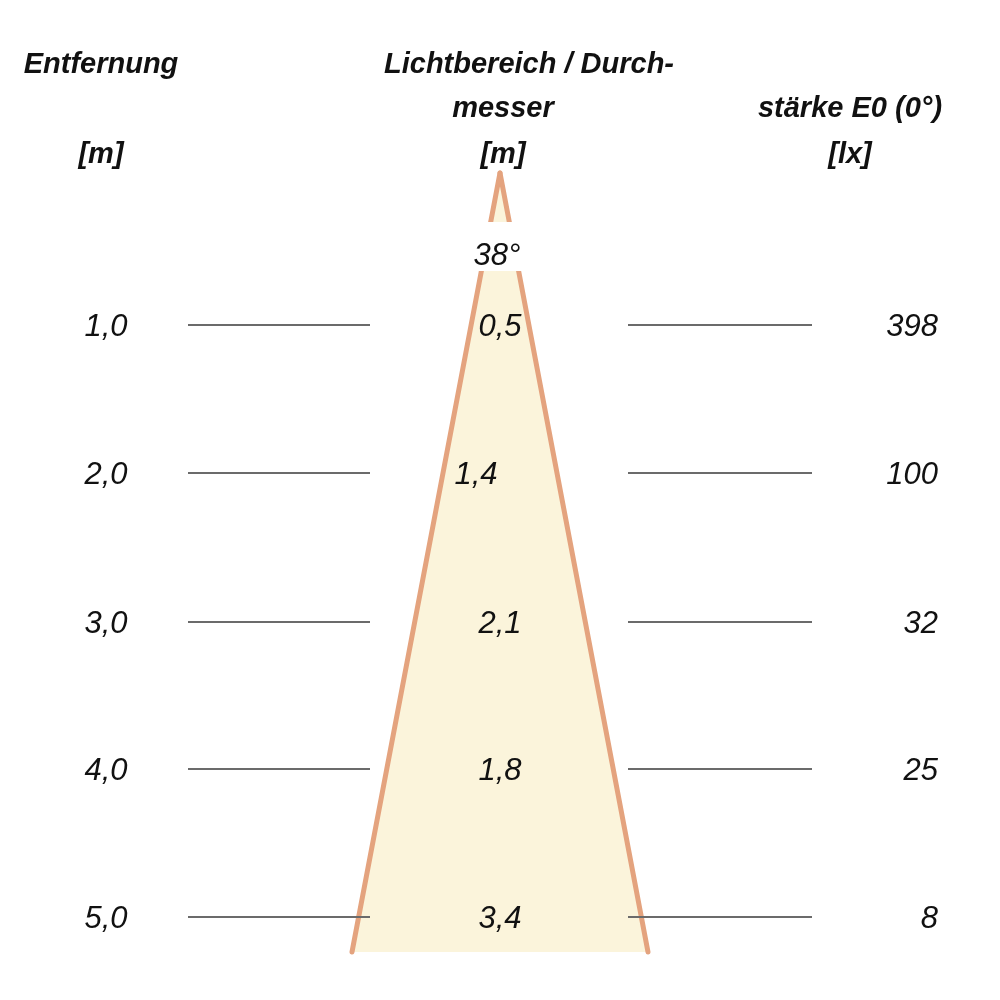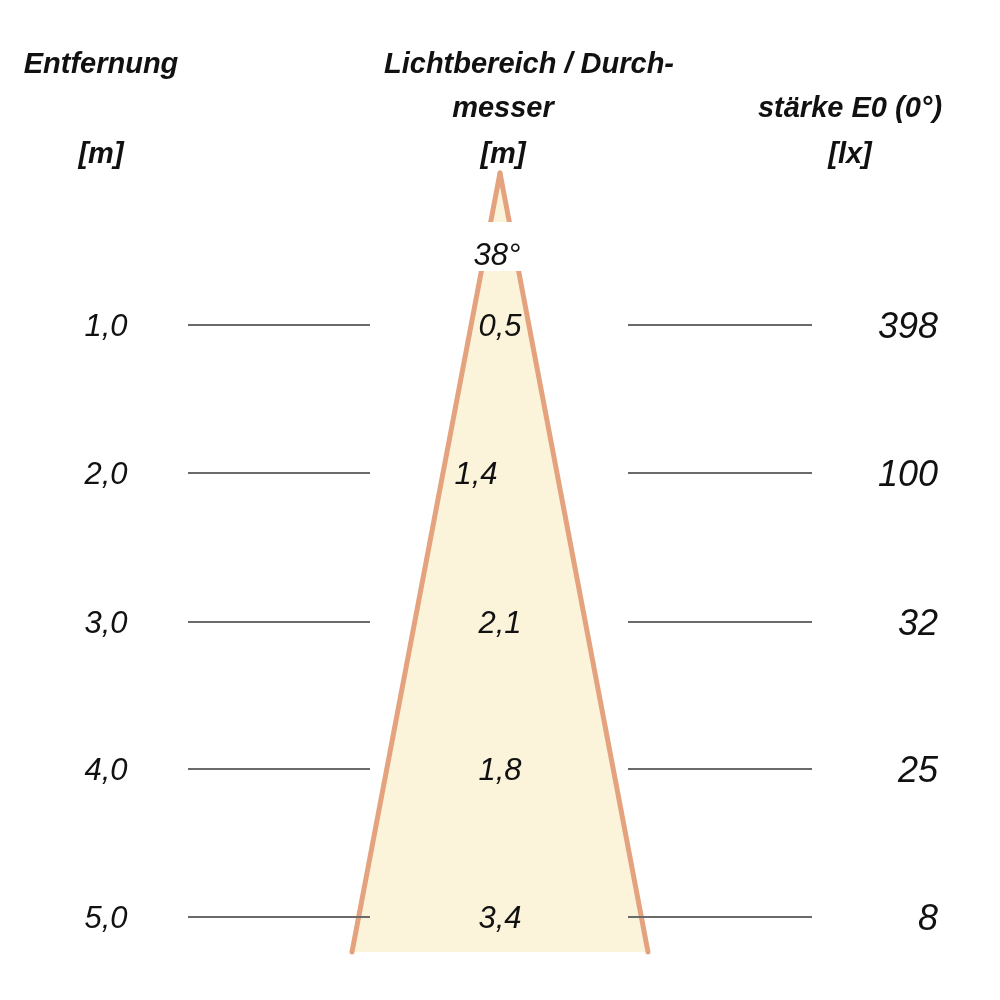--- a/index.html
+++ b/index.html
@@ -10,21 +10,21 @@
   #diagram-svg{position:absolute;left:0;top:0;width:1000px;height:1000px;}
   .hdr{
     position:absolute;font-weight:bold;font-size:29px;line-height:34px;
     text-align:center;transform:translateX(-50%);white-space:nowrap;
   }
   .val{
     position:absolute;font-size:31px;line-height:31px;white-space:nowrap;
     transform:translate(-50%,-50%);
   }
   .val-right{
-    position:absolute;font-size:36px;line-height:31px;white-space:nowrap;
+    position:absolute;font-size:31px;line-height:31px;white-space:nowrap;
     transform:translateY(-50%);text-align:left;
   }
 </style>
 </head>
 <body>
 
 <div id="stage">
 
   <svg id="diagram-svg" viewBox="0 0 1000 1000" xmlns="http://www.w3.org/2000/svg">
 

